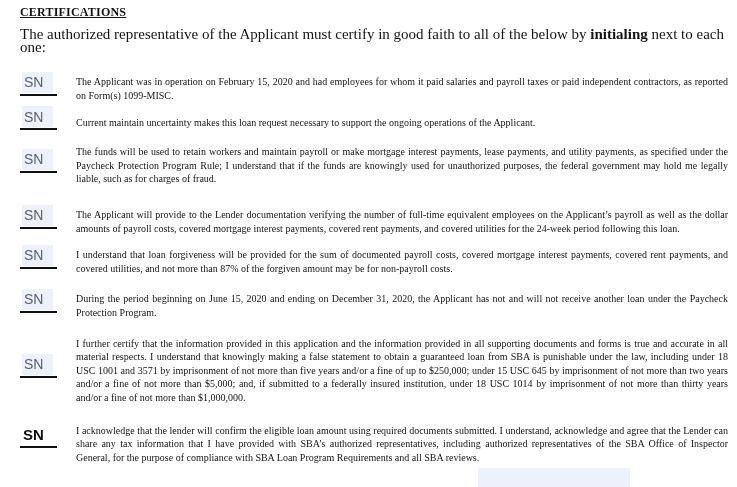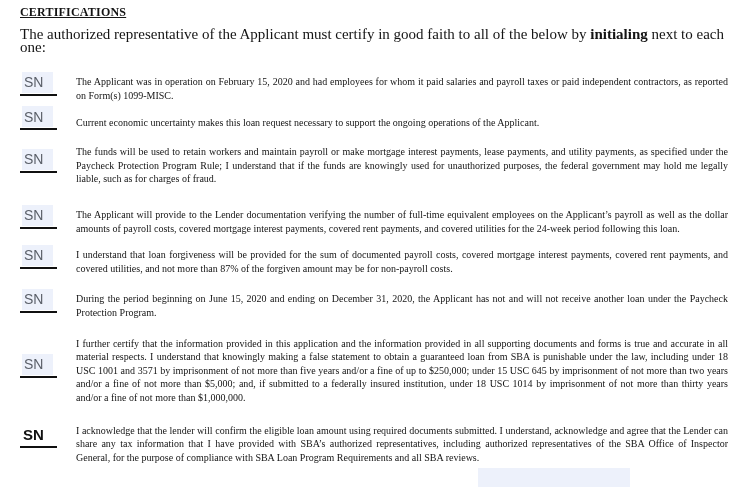--- a/index.html
+++ b/index.html
@@ -103,21 +103,21 @@
       </div>
       <div class="cert-text">The Applicant was in operation on February 15, 2020 and had employees for whom it paid salaries and payroll taxes or paid independent contractors, as reported on Form(s) 1099-MISC.</div>
     </div>
 
     <div class="cert-row">
       <div class="initials-col">
         <div class="initials-line">
           <div class="initials-box">SN</div>
         </div>
       </div>
-      <div class="cert-text">Current economic uncertainty makes this loan request necessary to support the ongoing operations of the Applicant.</div>
+      <div class="cert-text">Current maintain uncertainty makes this loan request necessary to support the ongoing operations of the Applicant.</div>
     </div>
 
     <div class="cert-row">
       <div class="initials-col">
         <div class="initials-line">
           <div class="initials-box">SN</div>
         </div>
       </div>
       <div class="cert-text">The funds will be used to retain workers and maintain payroll or make mortgage interest payments, lease payments, and utility payments, as specified under the Paycheck Protection Program Rule; I understand that if the funds are knowingly used for unauthorized purposes, the federal government may hold me legally liable, such as for charges of fraud.</div>
     </div>

